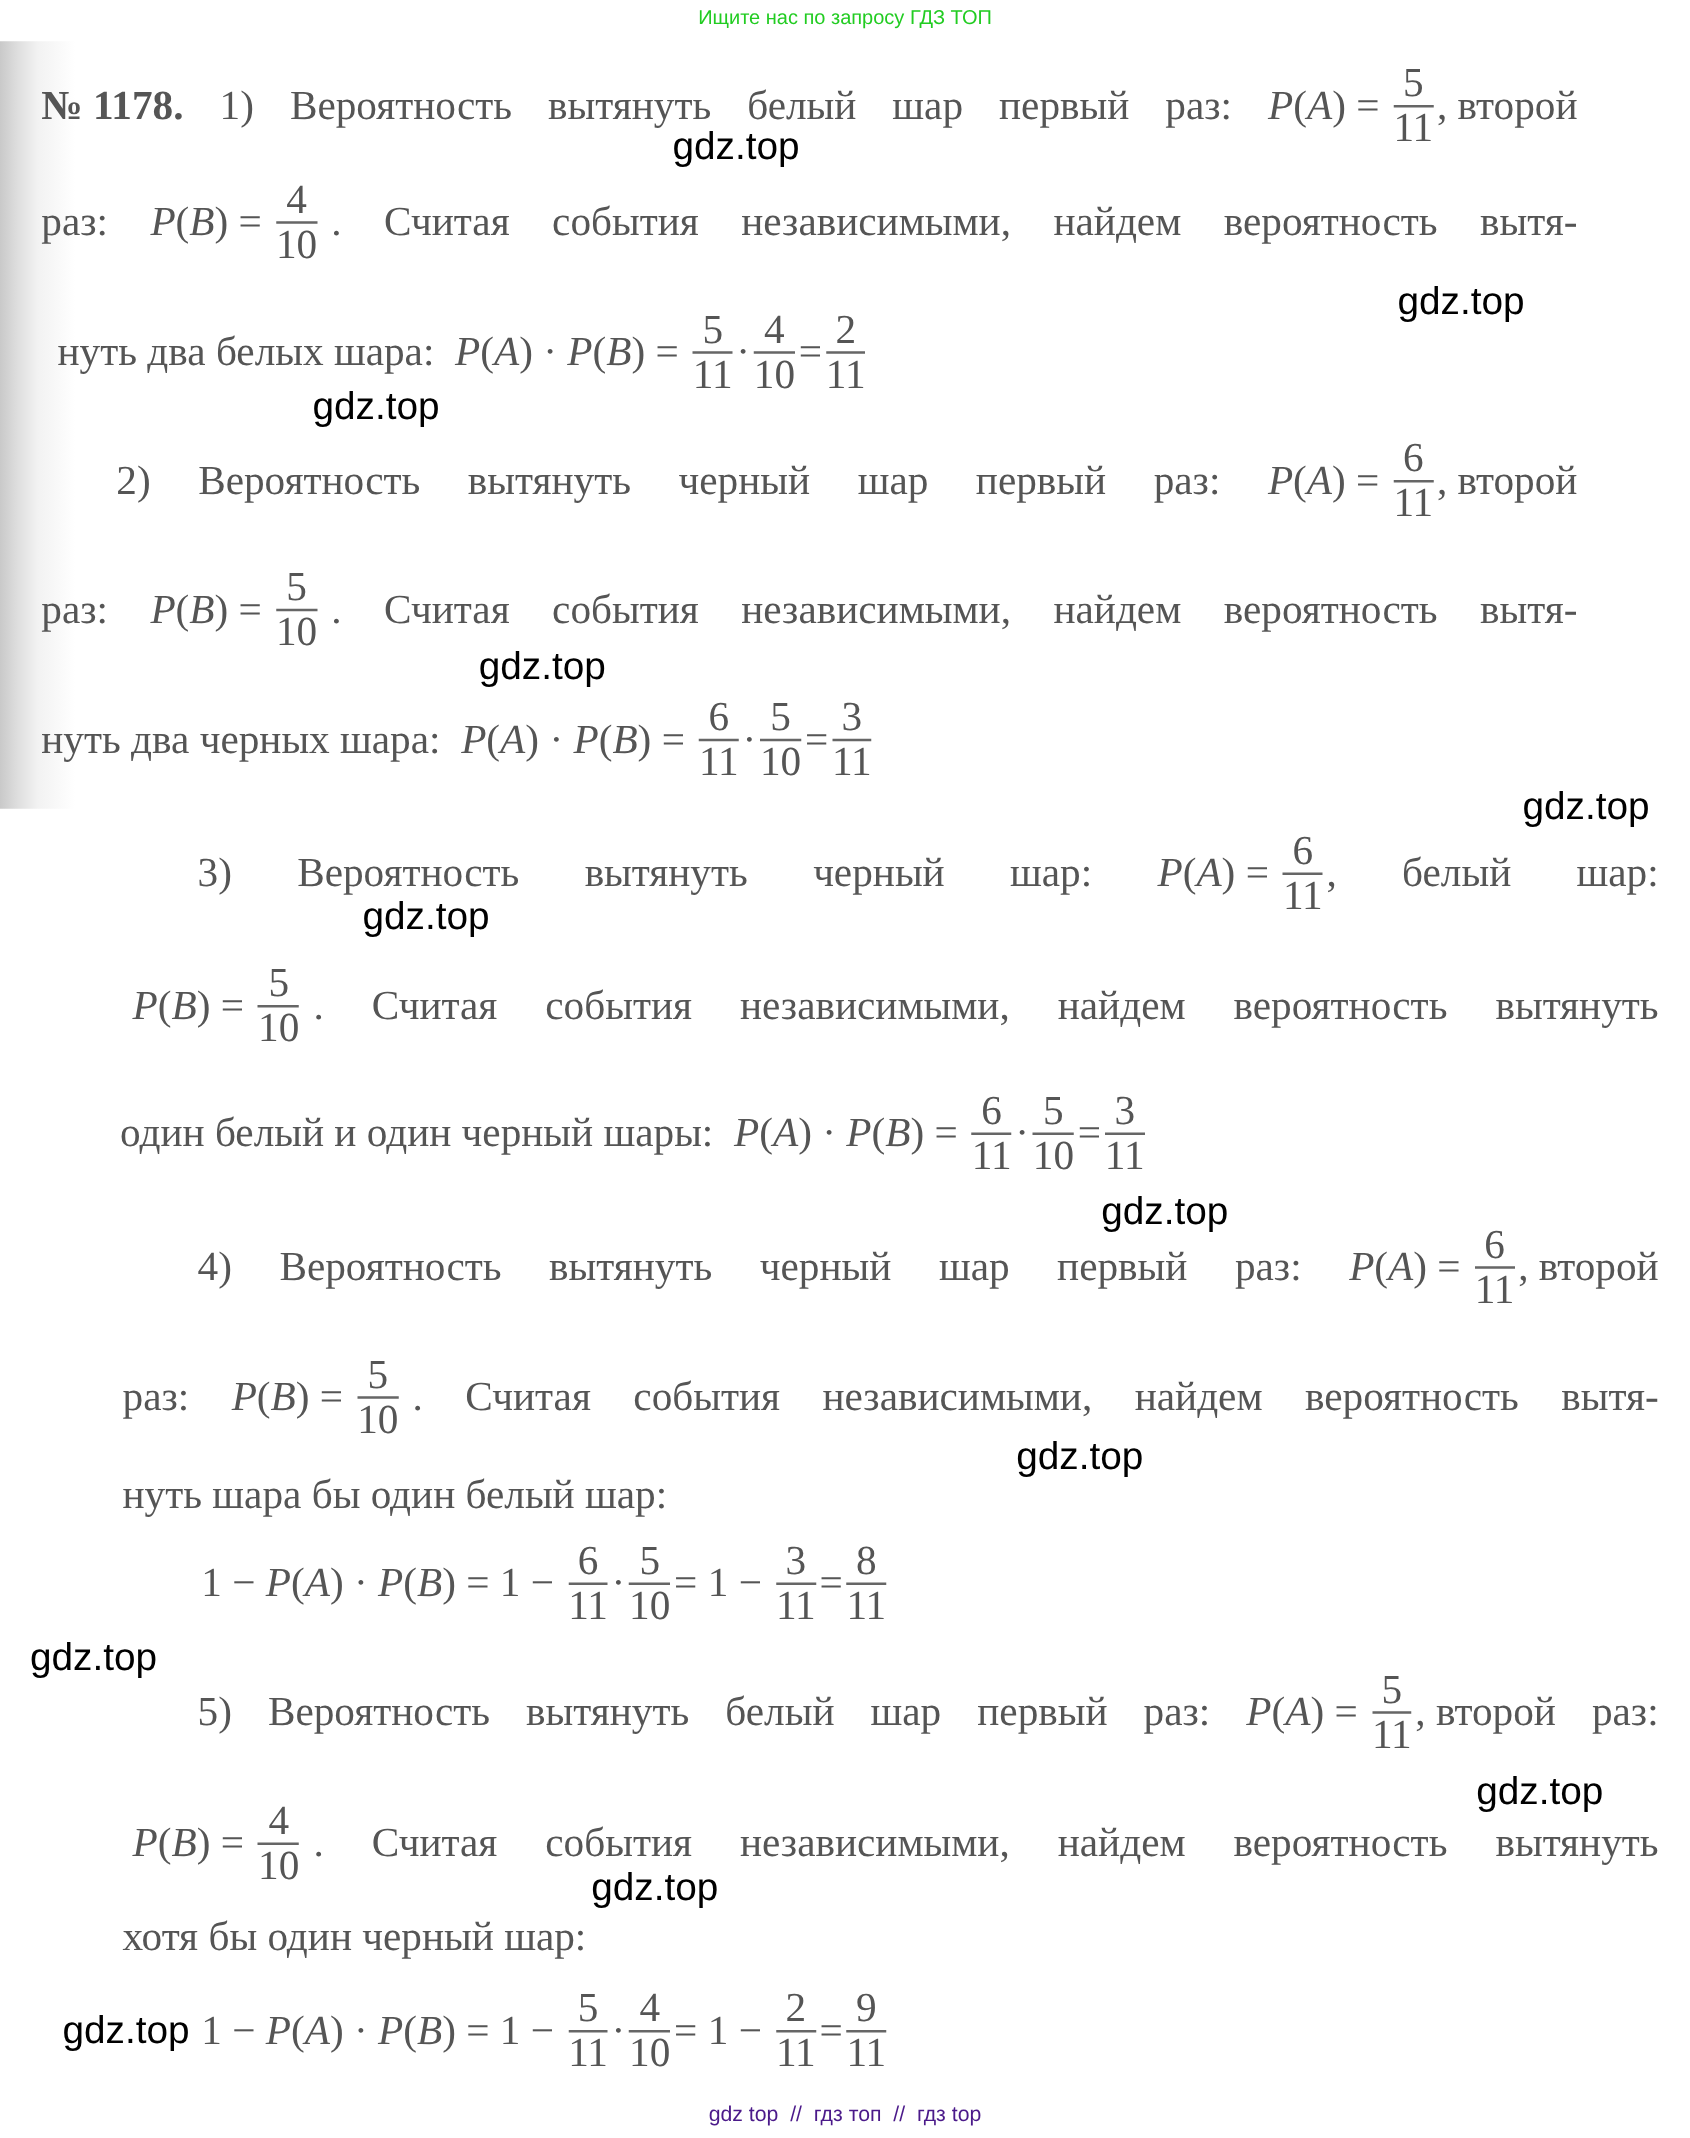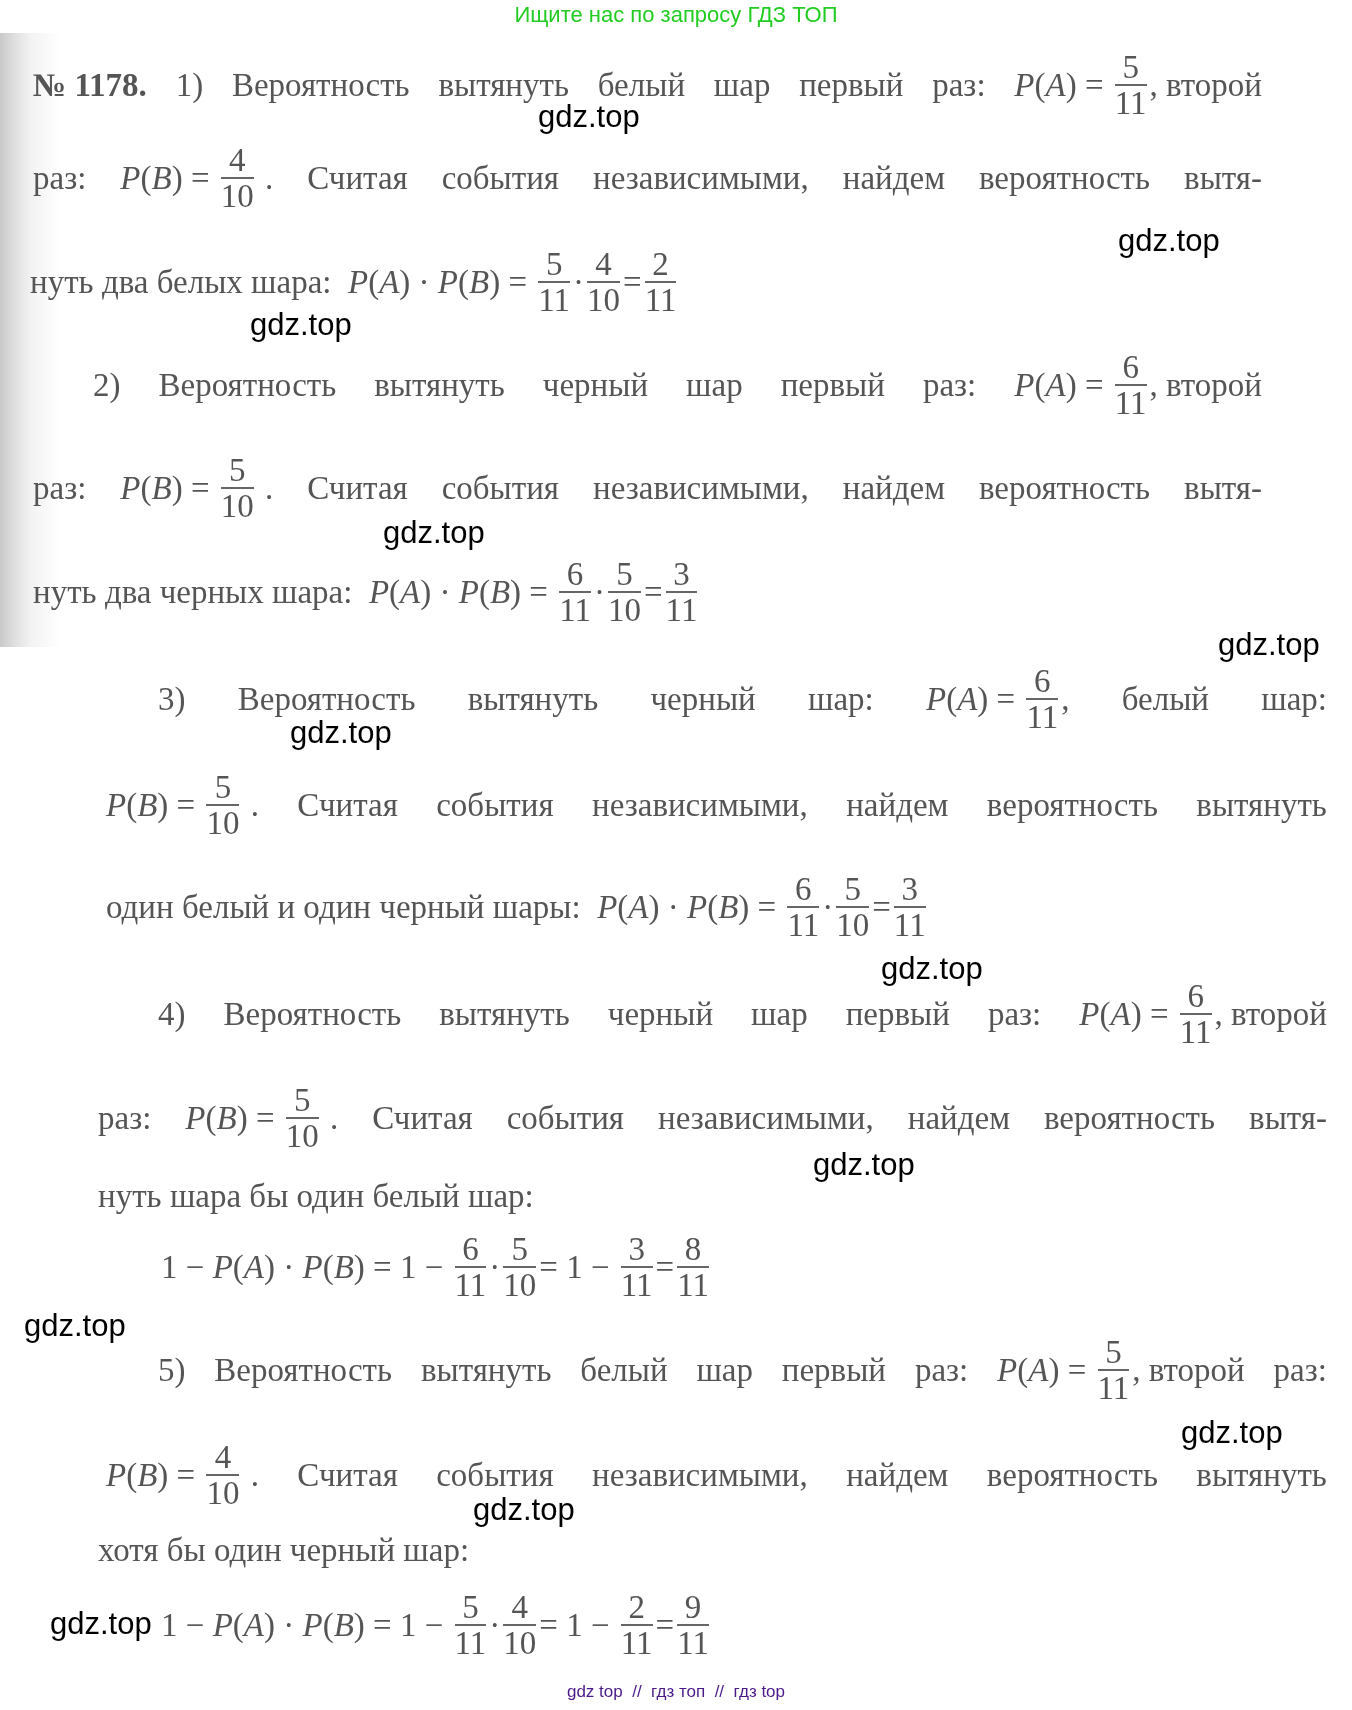--- a/index.html
+++ b/index.html
@@ -8,21 +8,21 @@
     background: #ffffff;
     font-family: "Liberation Serif", serif;
   }
   .scan-shade {
     position: absolute; left: 0; top: 33px; width: 60px; height: 614px;
     background: linear-gradient(to right, #c9c9c9 0px, #dedede 14px, #f2f2f2 30px, rgba(255,255,255,0) 60px);
   }
   .header {
     position: absolute; left: 0; top: 0; width: 1352px; height: 30px;
     text-align: center; color: #22cc22;
-    font-family: "Liberation Sans", sans-serif; font-size: 22px; line-height: 30px;
+    font-family: "Liberation Sans", sans-serif; font-size: 16px; line-height: 30px;
   }
   .footer {
     position: absolute; left: 0; top: 1676px; width: 1352px; height: 32px;
     text-align: center; color: #4b1a8a;
     font-family: "Liberation Sans", sans-serif; font-size: 17px; line-height: 32px;
     white-space: pre;
   }
   .wm {
     position: absolute; color: #000; white-space: nowrap;
     font-family: "Liberation Sans", sans-serif; font-size: 31px; line-height: 30px;
@@ -71,21 +71,21 @@
     <div class="line just" style="left: 33px; top: 158px; width: 1229px;">
       <span class="group"><span class="seg">раз:</span></span>
       <span class="group"><span class="seg math"><i>P</i>(<i>B</i>) = </span><span class="frac"><span class="num">4</span><span class="bar"></span><span class="den">10</span></span><span class="seg"> .</span></span>
       <span class="group"><span class="seg">Считая</span></span>
       <span class="group"><span class="seg">события</span></span>
       <span class="group"><span class="seg">независимыми,</span></span>
       <span class="group"><span class="seg">найдем</span></span>
       <span class="group"><span class="seg">вероятность</span></span>
       <span class="group"><span class="seg">вытя-</span></span>
     </div>
-    <div class="line left" style="left: 30px; top: 262px;">
+    <div class="line left" style="left: 46px; top: 262px;">
       <span class="group"><span class="seg">нуть два белых шара:  </span><span class="seg math"><i>P</i>(<i>A</i>) · <i>P</i>(<i>B</i>) = </span><span class="frac"><span class="num">5</span><span class="bar"></span><span class="den">11</span></span><span class="seg">·</span><span class="frac"><span class="num">4</span><span class="bar"></span><span class="den">10</span></span><span class="seg">=</span><span class="frac"><span class="num">2</span><span class="bar"></span><span class="den">11</span></span></span>
     </div>
     <div class="line just" style="left: 93px; top: 365px; width: 1169px;">
       <span class="group"><span class="seg">2)</span></span>
       <span class="group"><span class="seg">Вероятность</span></span>
       <span class="group"><span class="seg">вытянуть</span></span>
       <span class="group"><span class="seg">черный</span></span>
       <span class="group"><span class="seg">шар</span></span>
       <span class="group"><span class="seg">первый</span></span>
       <span class="group"><span class="seg">раз:</span></span>
@@ -116,21 +116,21 @@
     </div>
     <div class="line just" style="left: 106px; top: 785px; width: 1221px;">
       <span class="group"><span class="seg math"><i>P</i>(<i>B</i>) = </span><span class="frac"><span class="num">5</span><span class="bar"></span><span class="den">10</span></span><span class="seg"> .</span></span>
       <span class="group"><span class="seg">Считая</span></span>
       <span class="group"><span class="seg">события</span></span>
       <span class="group"><span class="seg">независимыми,</span></span>
       <span class="group"><span class="seg">найдем</span></span>
       <span class="group"><span class="seg">вероятность</span></span>
       <span class="group"><span class="seg">вытянуть</span></span>
     </div>
-    <div class="line left" style="left: 106px; top: 887px;">
+    <div class="line left" style="left: 96px; top: 887px;">
       <span class="group"><span class="seg">один белый и один черный шары:  </span><span class="seg math"><i>P</i>(<i>A</i>) · <i>P</i>(<i>B</i>) = </span><span class="frac"><span class="num">6</span><span class="bar"></span><span class="den">11</span></span><span class="seg">·</span><span class="frac"><span class="num">5</span><span class="bar"></span><span class="den">10</span></span><span class="seg">=</span><span class="frac"><span class="num">3</span><span class="bar"></span><span class="den">11</span></span></span>
     </div>
     <div class="line just" style="left: 158px; top: 994px; width: 1169px;">
       <span class="group"><span class="seg">4)</span></span>
       <span class="group"><span class="seg">Вероятность</span></span>
       <span class="group"><span class="seg">вытянуть</span></span>
       <span class="group"><span class="seg">черный</span></span>
       <span class="group"><span class="seg">шар</span></span>
       <span class="group"><span class="seg">первый</span></span>
       <span class="group"><span class="seg">раз:</span></span>

